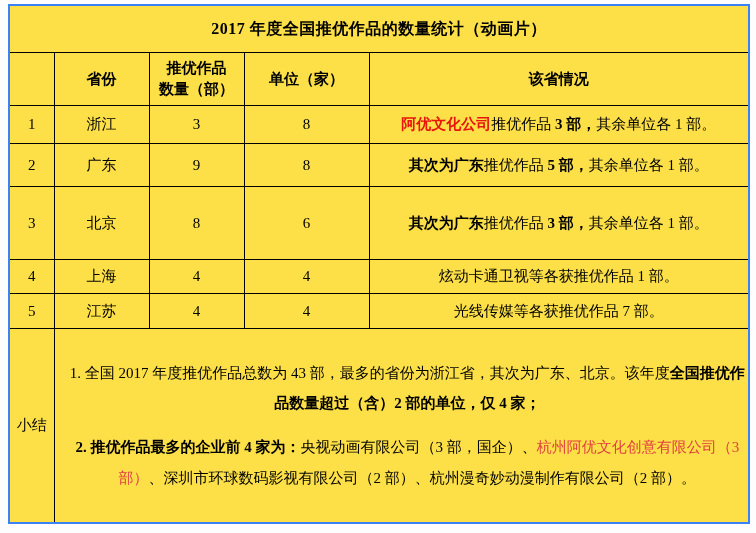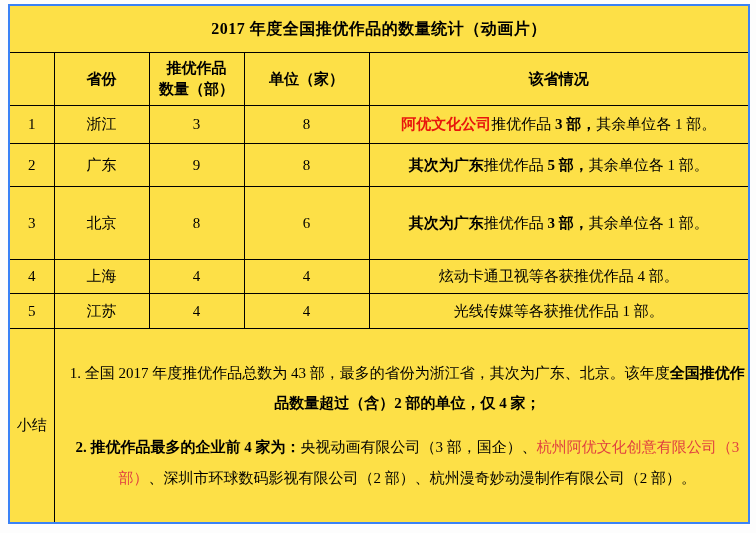--- a/index.html
+++ b/index.html
@@ -137,31 +137,31 @@
         <span class="bold">其次为广东</span><span>推优作品 </span><span class="bold">3 部，</span><span>其余单位各 1 部。</span>
       </td>
     </tr>
 
     <tr class="row-4">
       <td>4</td>
       <td>上海</td>
       <td>4</td>
       <td>4</td>
       <td class="situation">
-        <span>炫动卡通卫视等各获推优作品 4 部。</span>
+        <span>炫动卡通卫视等各获推优作品 1 部。</span>
       </td>
     </tr>
 
     <tr class="row-5">
       <td>5</td>
       <td>江苏</td>
       <td>4</td>
       <td>4</td>
       <td class="situation">
-        <span>光线传媒等各获推优作品 1 部。</span>
+        <span>光线传媒等各获推优作品 7 部。</span>
       </td>
     </tr>
 
     <tr class="summary-row">
       <td class="summary-label">小结</td>
       <td colspan="4" class="summary-content">
         <p><span>1. 全国 2017 年度推优作品总数为 43 部，最多的省份为浙江省，其次为广东、北京。该年度</span><span class="bold">全国推优作品数量超过（含）2 部的单位，仅 4 家；</span></p>
         <p><span class="bold">2. 推优作品最多的企业前 4 家为：</span><span>央视动画有限公司（3 部，国企）、</span><span class="red">杭州阿优文化创意有限公司（3 部）</span><span>、深圳市环球数码影视有限公司（2 部）、杭州漫奇妙动漫制作有限公司（2 部）。</span></p>
       </td>
     </tr>

